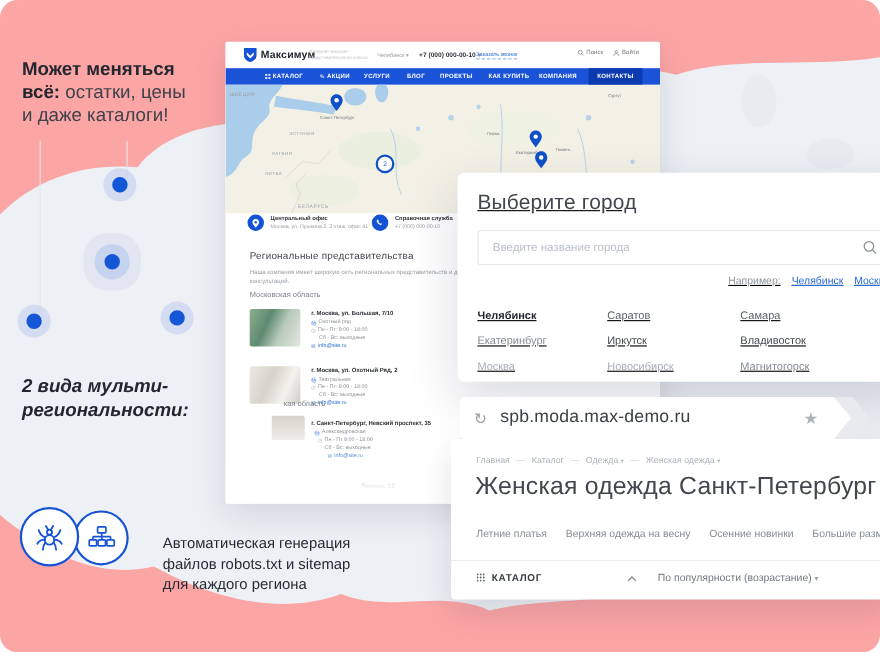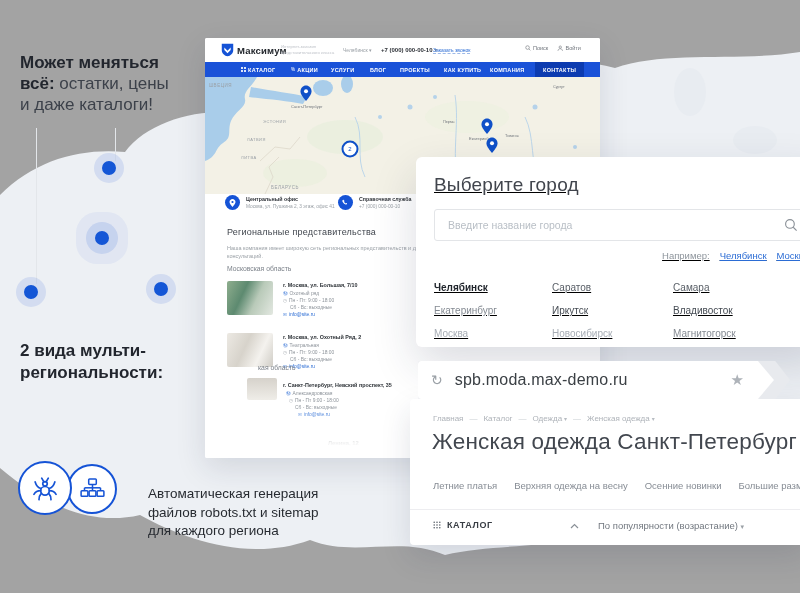--- a/index.html
+++ b/index.html
@@ -1,37 +1,37 @@
 <!DOCTYPE html>
 <html><head>
 <meta charset="utf-8">
 <style>
   * { margin:0; padding:0; box-sizing:border-box; }
   html,body { background:#fff; }
   .canvas {
     position:relative; width:800px; height:593px; overflow:hidden;
-    background:#a3a3a3; font-family:"Liberation Sans", sans-serif;
+    background:#fca5a5; font-family:"Liberation Sans", sans-serif;border-radius:16px;
     -webkit-font-smoothing:antialiased;
   }
 
   
   .bg-svg { position:absolute; left:0; top:0; }
 
   
   .hairline { position:absolute; width:1px; background:#e3e6ea; }
 
   
   .ring { position:absolute; width:11px; height:11px; border:7px solid #1456d6; background:#fff; border-radius:50%;
           box-shadow:0 0 0 8px rgba(26,83,216,0.12); }
   .ring.double { box-shadow:0 0 0 9px rgba(26,83,216,0.13), 0 0 0 19px rgba(26,83,216,0.06); }
 
   
   .blurb { position:absolute; font-size:17px; line-height:21px; color:#3c414a; }
   .blurb b { color:#22262e; font-weight:700; }
-  .blurb-multi { line-height:22px; }
+  .blurb-multi { line-height:22px;font-style:italic; }
 
   
   .feat-circle { position:absolute; background:#fff; border:2px solid #1553d6; border-radius:50%;
                  display:flex; align-items:center; justify-content:center; }
   .feat-text { position:absolute; font-size:13.5px; line-height:18.5px; color:#272b31; }
 
   
   .site-card { position:absolute; left:205px; top:38px; width:395px; height:420px; background:#fff;
                box-shadow:0 10px 30px rgba(30,40,70,0.13); border-radius:2px; overflow:hidden; }
   .site-header { position:absolute; left:0; top:0; width:100%; height:24px; background:#fff; }

